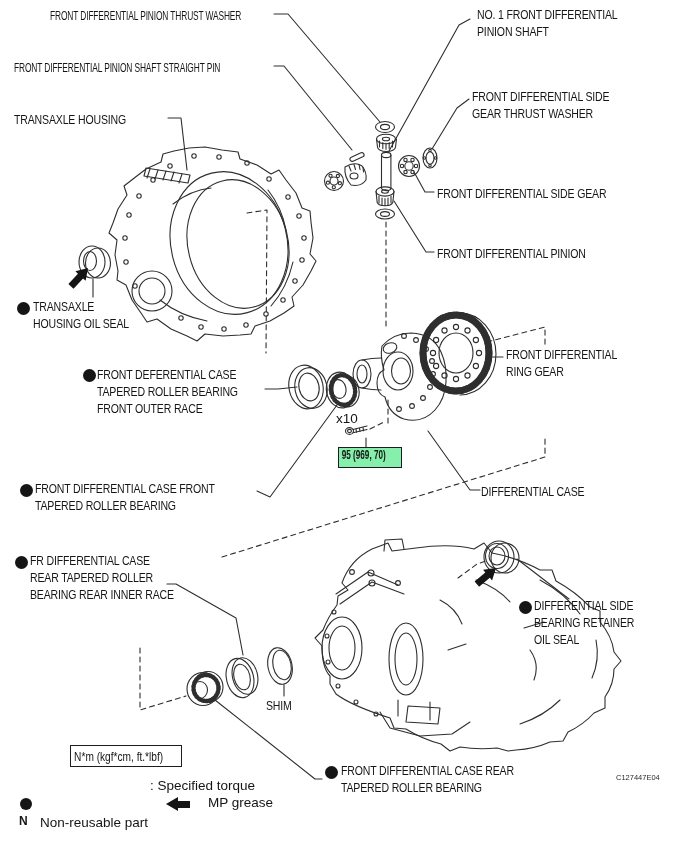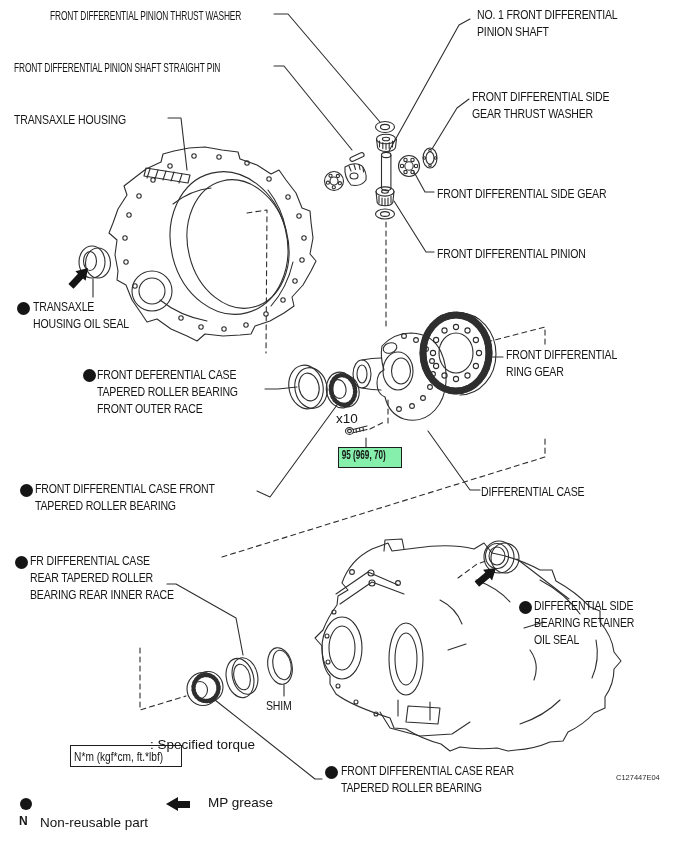--- a/index.html
+++ b/index.html
@@ -320,21 +320,21 @@
   <span class="dot" style="left:325px;top:766px"></span>
 
   <div class="leg" style="left:336px;top:411px">x10</div>
   <div class="tbox" style="left:338px;top:447px;width:62px;height:19px">
     <span class="inner">95 (969, 70)</span>
   </div>
 
   <div class="lbox" style="left:22px;top:745px">
     <span class="inner">N*m (kgf*cm, ft.*lbf)</span>
   </div>
-  <div class="leg" style="left:150px;top:737px">: Specified torque</div>
+  <div class="leg" style="left:150px;top:778px">: Specified torque</div>
 
   <span class="dot small" style="left:20px;top:798px"></span>
   <div class="leg" style="left:40px;top:815px">Non-reusable part</div>
 
   <div class="legend-arrow" style="left:166px;top:797px">
     <span class="la-head"></span>
     <span class="la-shaft"></span>
   </div>
   <div class="leg" style="left:208px;top:795px">MP grease</div>
 

